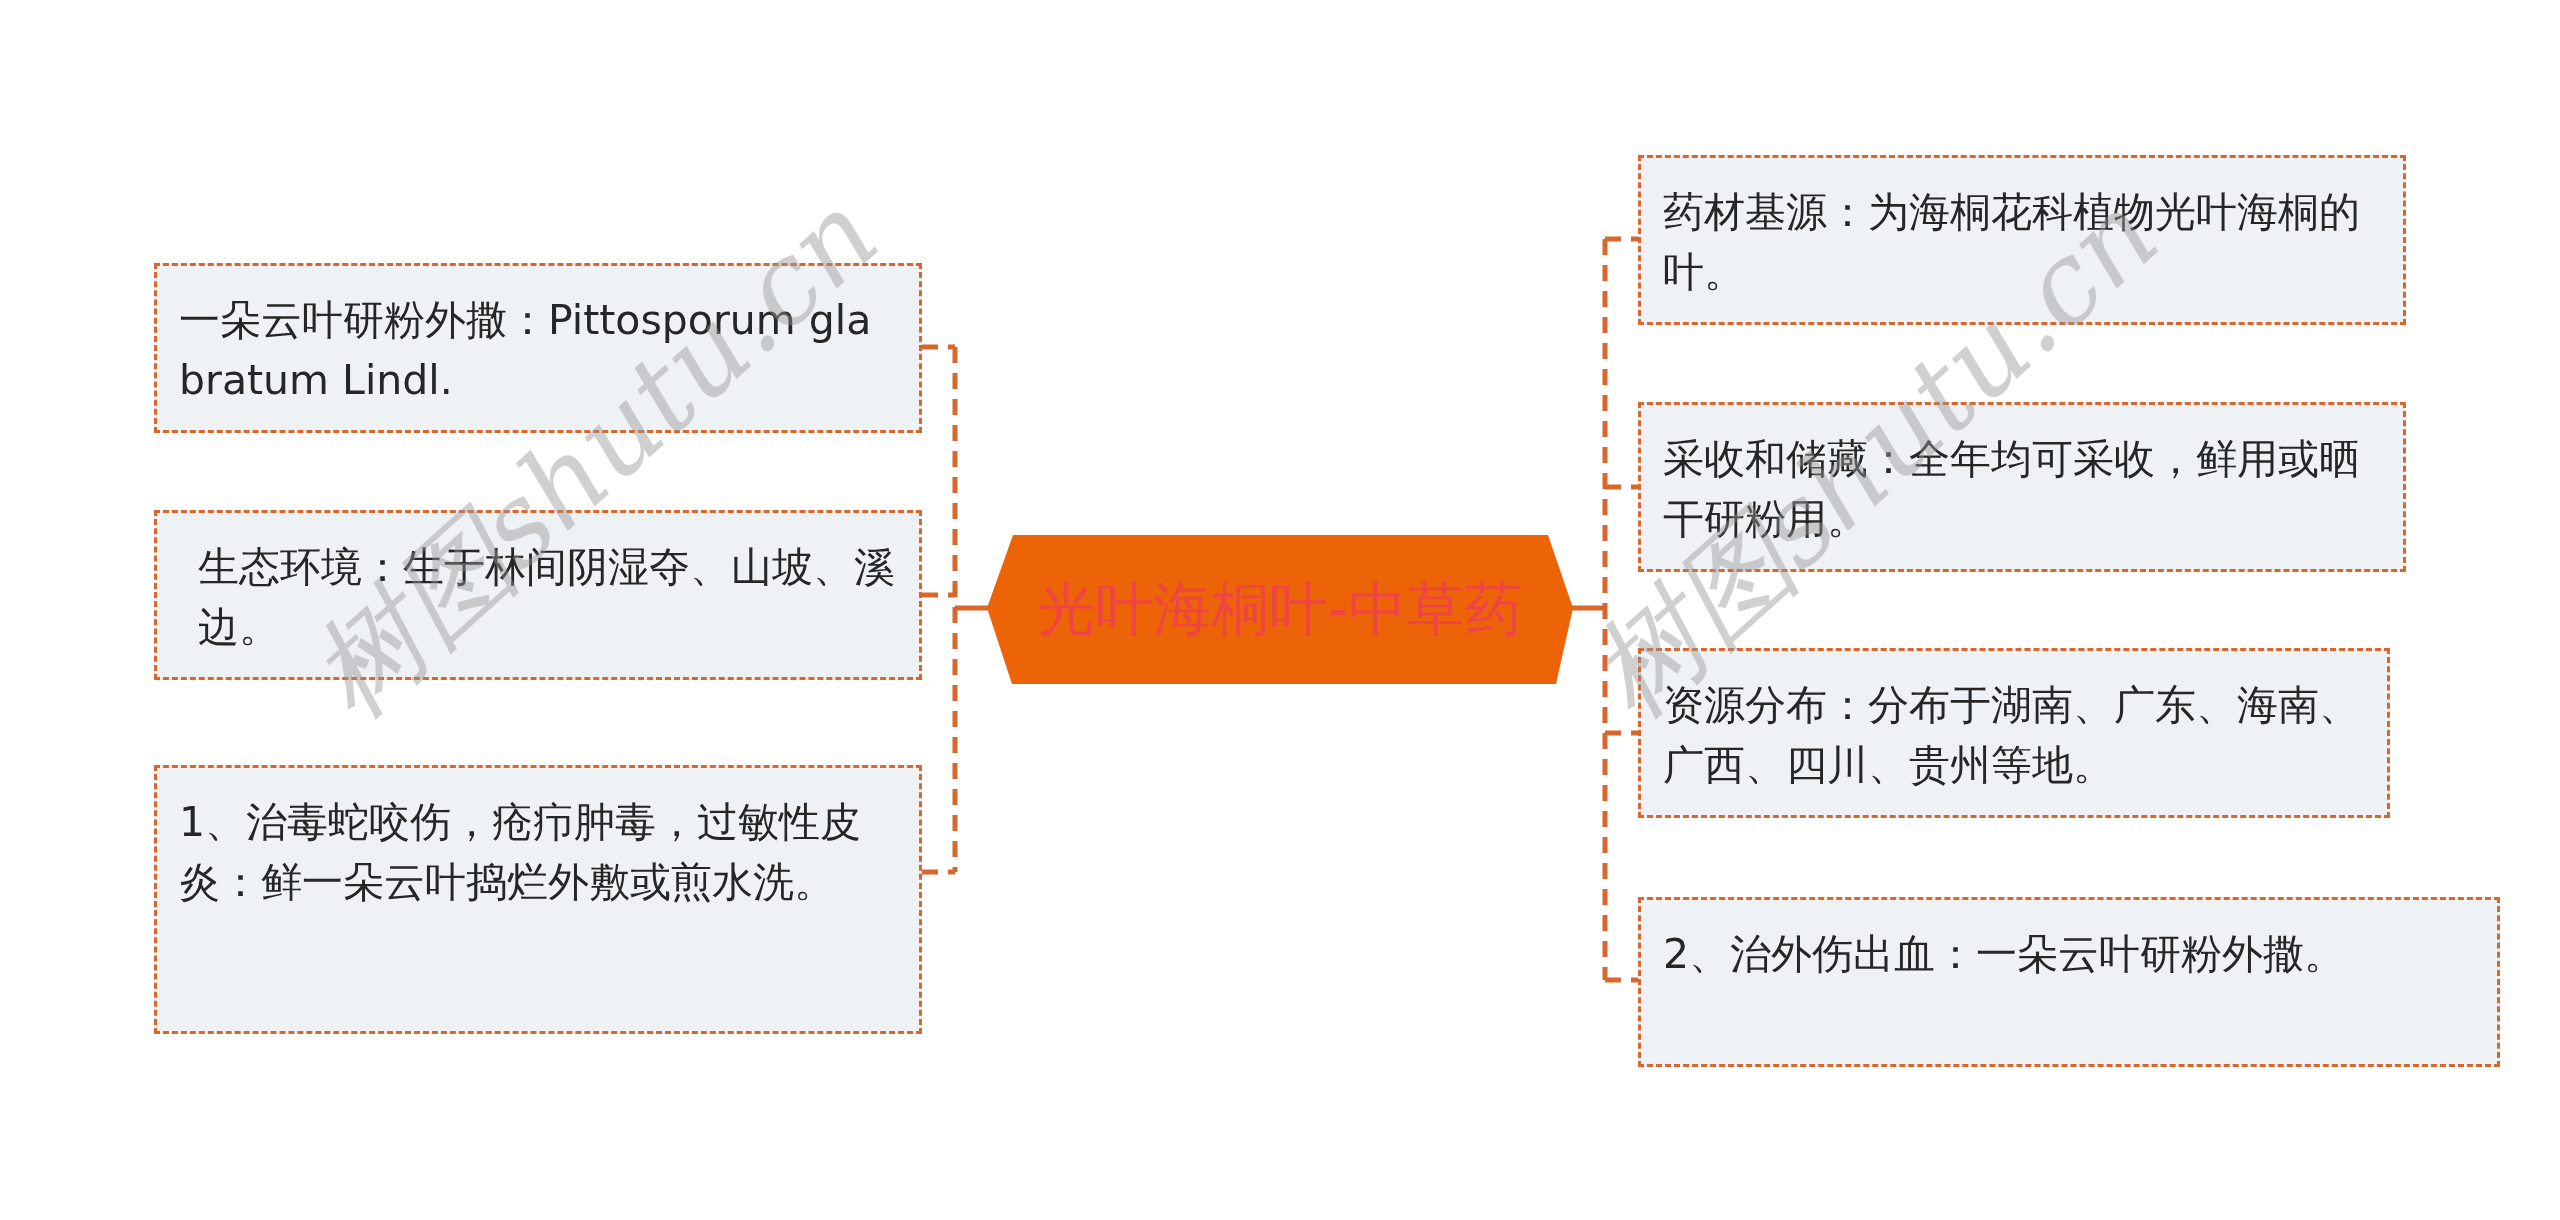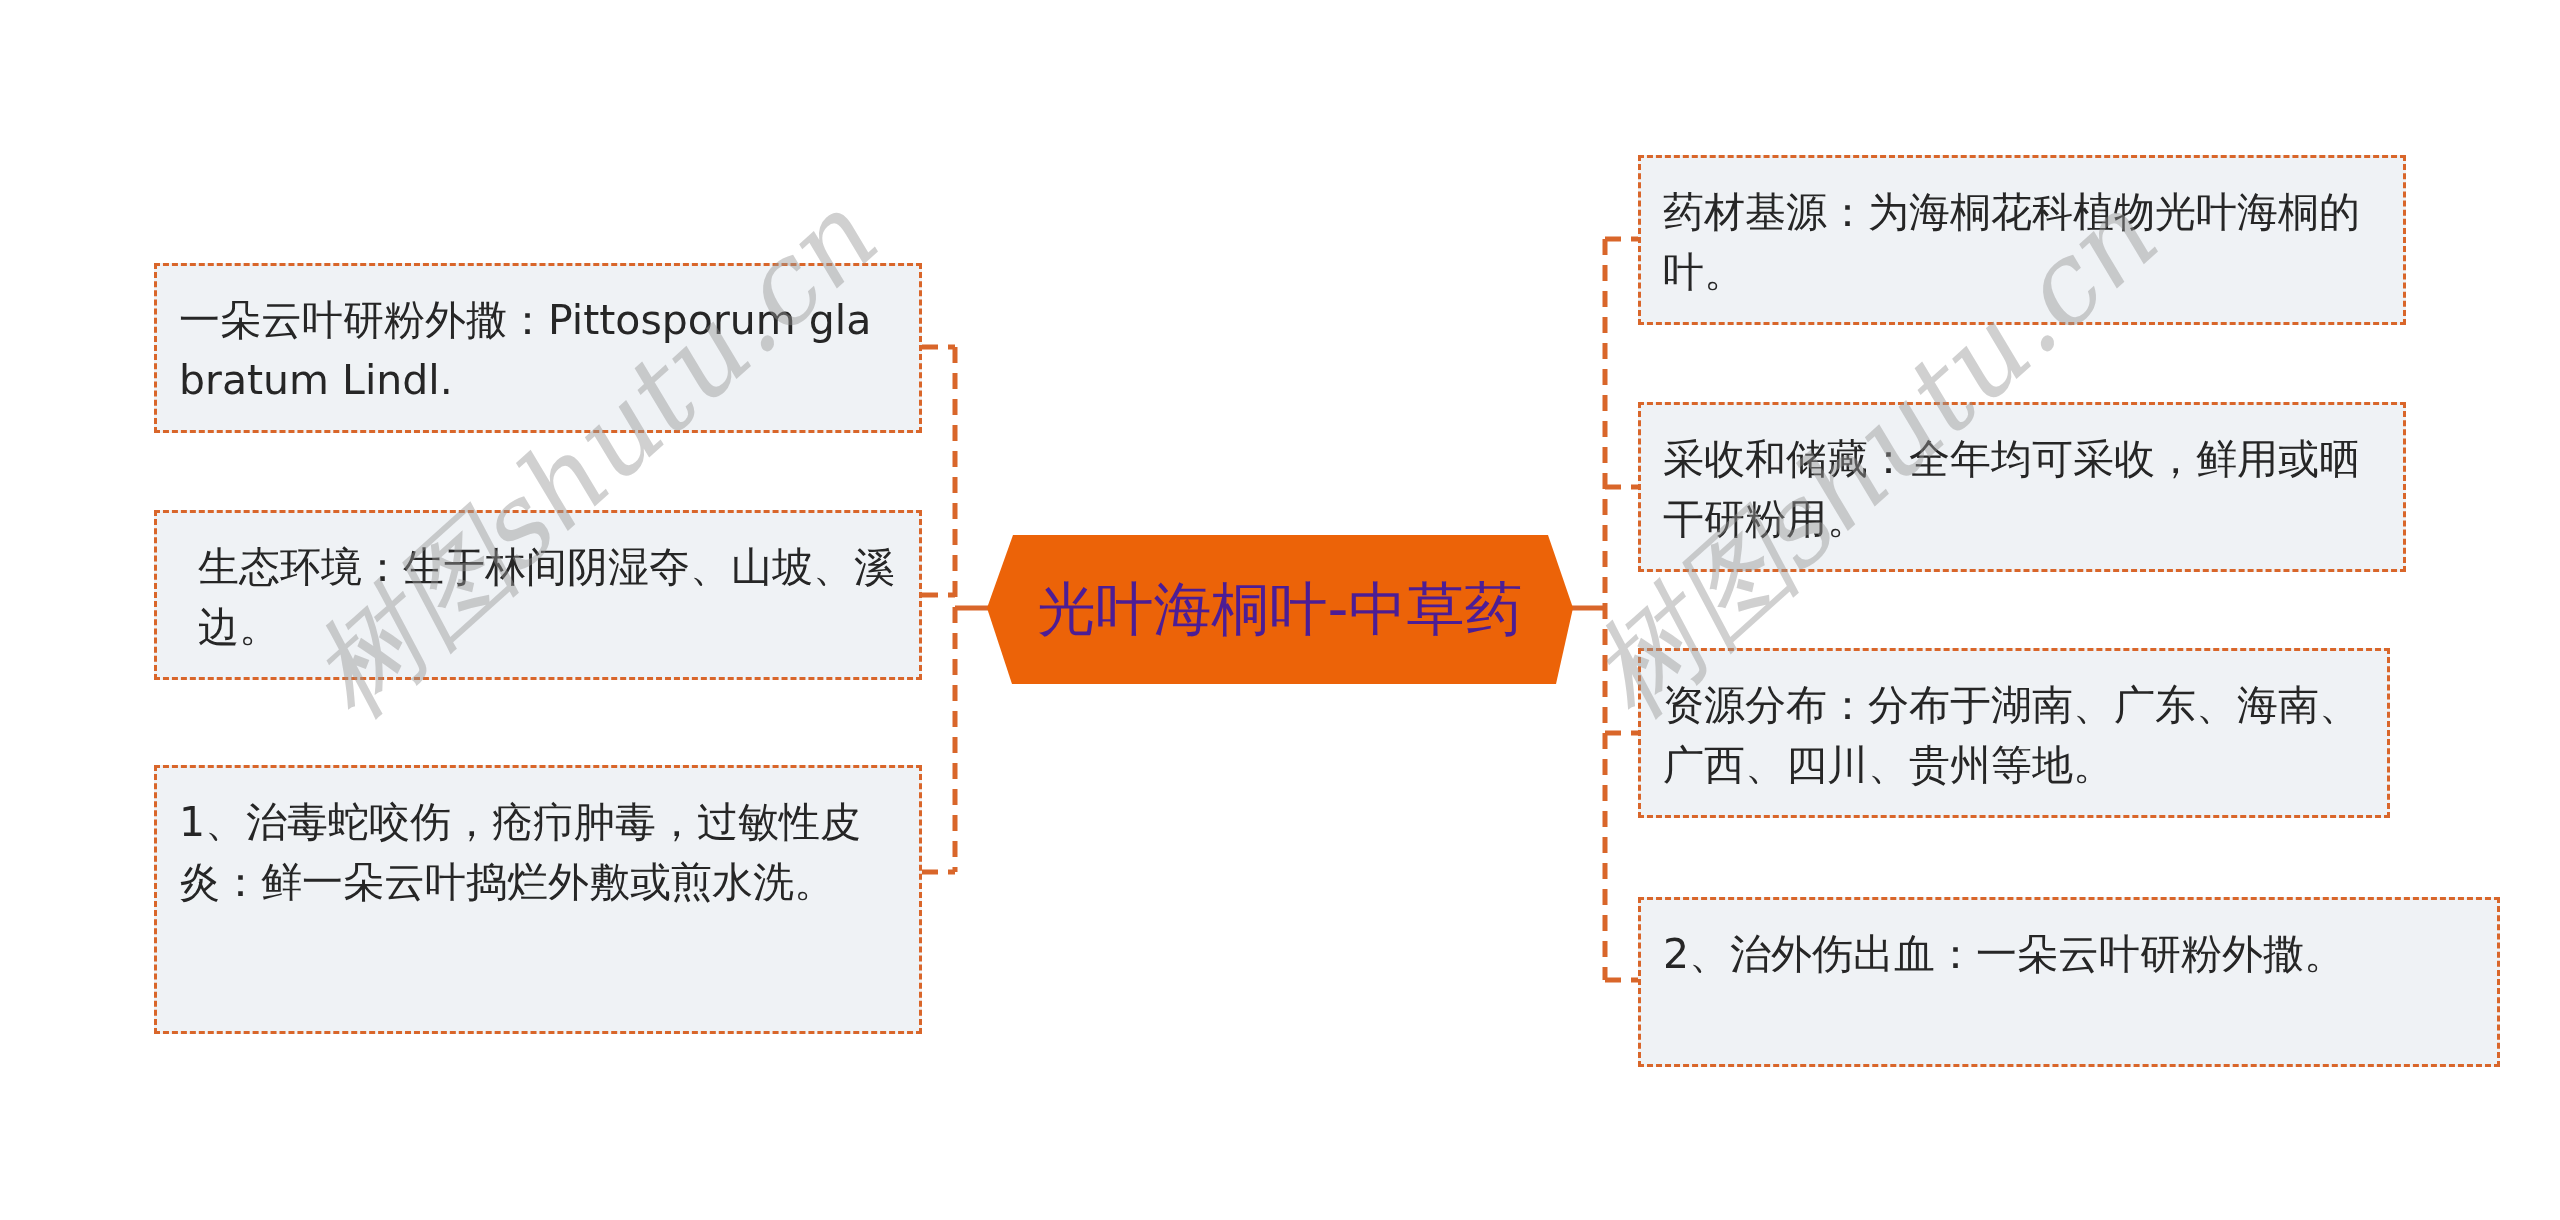--- a/index.html
+++ b/index.html
@@ -8,21 +8,21 @@
   .canvas { position:absolute; left:0; top:0; width:2560px; height:1220px; }
   svg.lines { position:absolute; left:0; top:0; width:2560px; height:1220px; z-index:1; }
   .node { position:absolute; box-sizing:border-box; background:#eff2f5;
           border:3px dashed #d9662a; padding:24px 22px 0 22px;
           color:#262626; font-size:41px; line-height:60px; z-index:2;
           word-break:break-all; }
   .root { position:absolute; left:987px; top:535px; width:586px; height:149px; z-index:3; }
   .root svg { position:absolute; left:0; top:0; }
   .root-label { position:absolute; left:0; top:0; width:586px; height:149px;
                 display:flex; align-items:center; justify-content:center;
-                color:#4c1d95; font-size:58px; letter-spacing:0px; }
+                color:#ef4444; font-size:58px; letter-spacing:0px; }
   .watermark { position:absolute; color:rgba(150,150,150,0.45); font-family:"DejaVu Serif","Liberation Serif",serif;
                font-style:italic; font-size:112px; transform:rotate(-42deg); transform-origin:left bottom;
                white-space:nowrap; z-index:4; pointer-events:none; }
 </style>
 </head>
 <body>
 
 <div class="canvas">
 
   <svg class="lines" viewBox="0 0 2560 1220">

